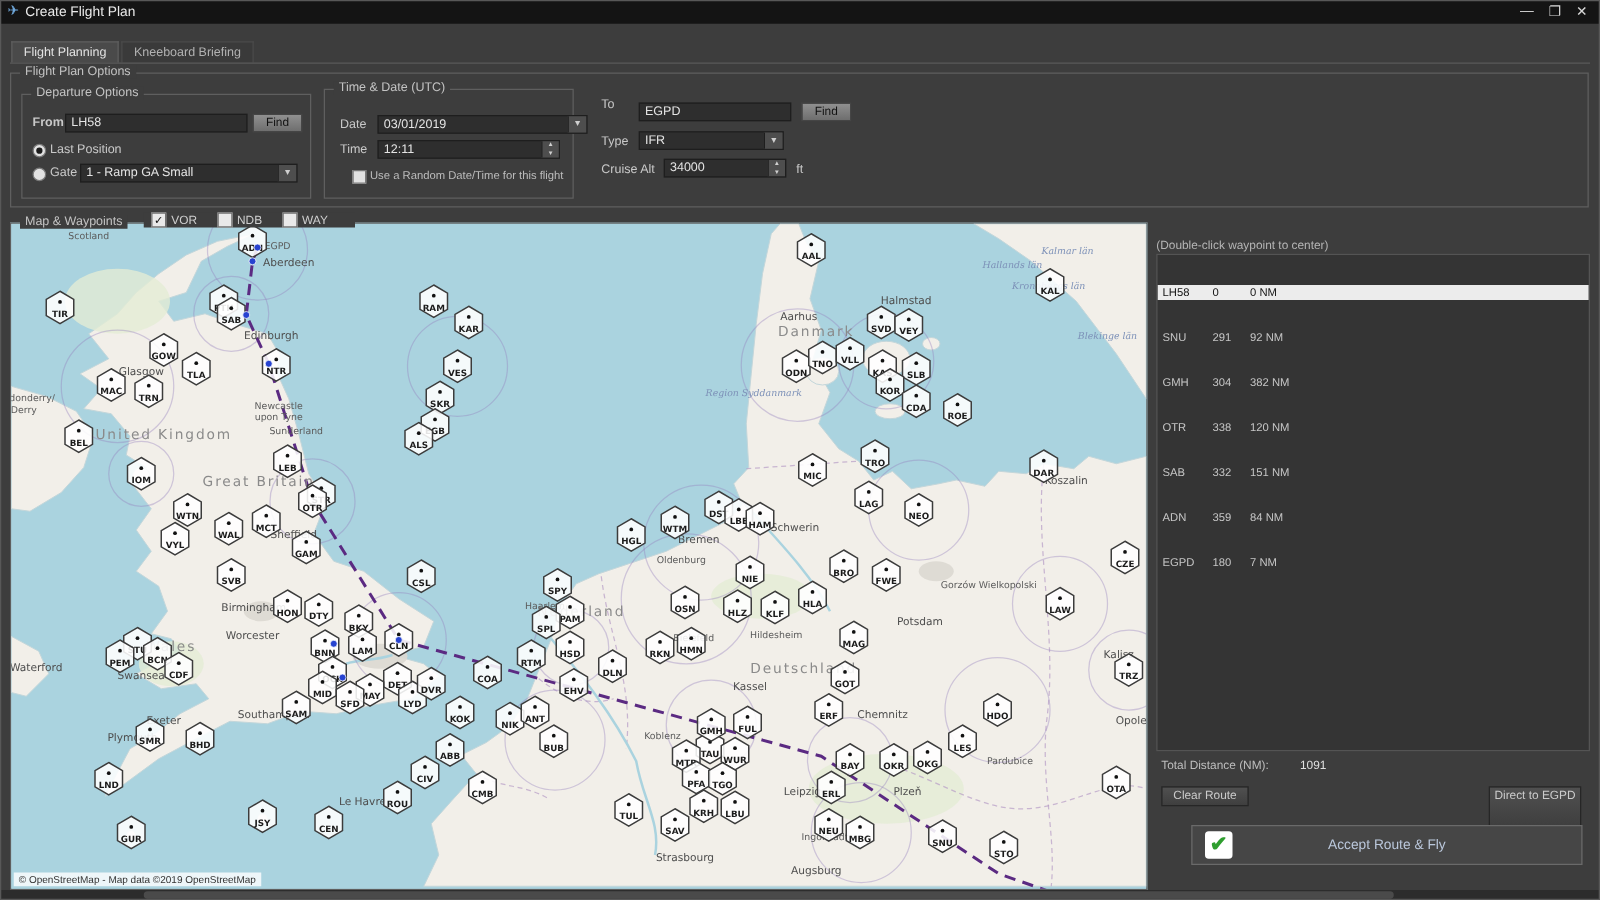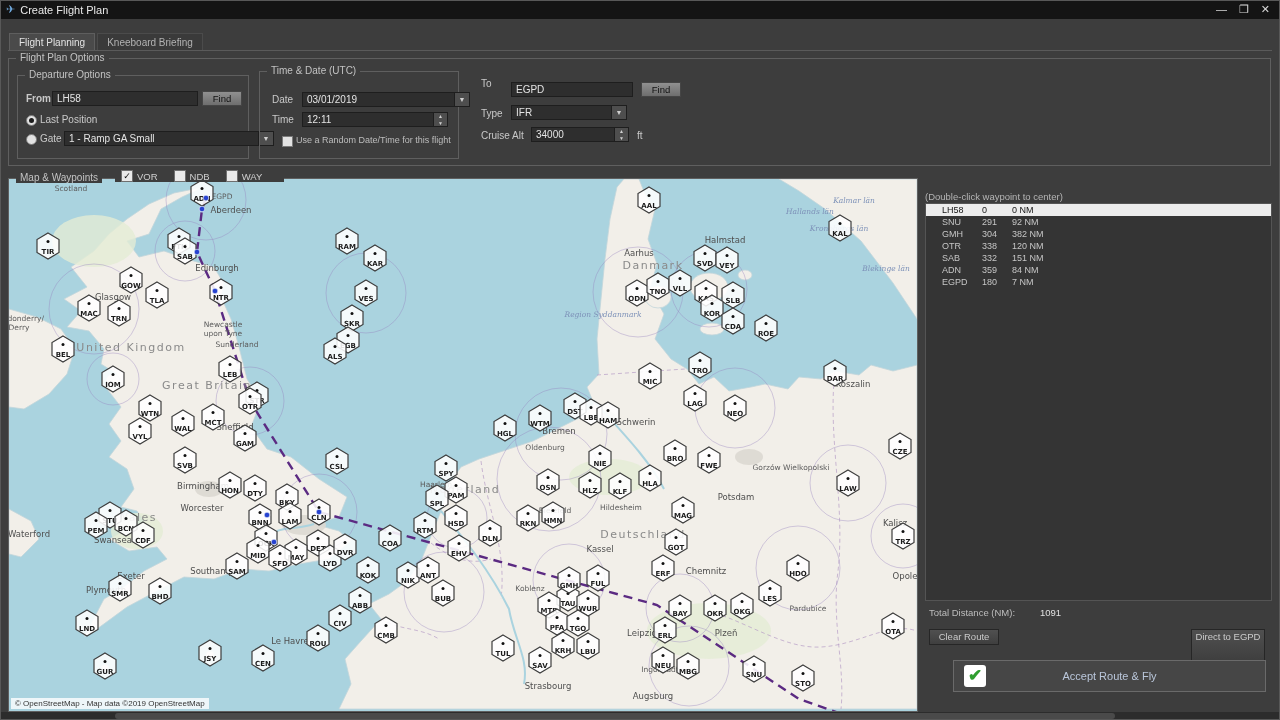--- a/index.html
+++ b/index.html
@@ -66,21 +66,21 @@
   .hex text{font-size:7px;font-weight:bold;fill:#1b1b1b;text-anchor:middle;font-family:"DejaVu Sans",sans-serif;}
   .city{fill:#4e4e4e;font-size:8.5px;text-anchor:middle;font-family:"DejaVu Sans",sans-serif;}
   .city.sm{font-size:7.5px;fill:#5c5c5c;}
   .city.big{font-size:11px;fill:#8a8a8a;letter-spacing:1.5px;}
   .region{fill:#7d91b8;font-size:7.5px;font-style:italic;text-anchor:middle;font-family:"DejaVu Serif",serif;}
   #map-attrib{position:absolute;left:2px;bottom:2px;background:rgba(255,255,255,0.8);color:#333;font-size:8px;padding:1px 4px;}
 
   
   #wp-hint{position:absolute;left:925px;top:191px;font-size:9.5px;color:#b5b5b5;}
   #wp-list{position:absolute;left:925px;top:203px;width:347px;height:398px;background:#343434;border:1px solid #545454;box-sizing:border-box;overflow:hidden;}
-  .wp-row{height:12px;line-height:12px;font-size:9px;color:#c6c6c6;padding-left:16px;white-space:nowrap;}
+  .wp-row{height:12px;line-height:12px;font-size:9px;color:#c6c6c6;padding-left:4px;white-space:nowrap;margin-top:24px;}
   .wp-row.selected{background:#ececec;color:#141414;}
   .wp-row .c1{display:inline-block;width:40px;}
   .wp-row .c2{display:inline-block;width:30px;}
   #total-label{position:absolute;left:929px;top:607px;font-size:9.5px;color:#bdbdbd;}
   #total-value{position:absolute;left:1040px;top:607px;font-size:9.5px;color:#e0e0e0;}
   #btn-clear{left:929px;top:629px;width:70px;height:16px;line-height:14px;}
   #btn-direct{left:1191px;top:629px;width:74px;height:32px;line-height:14px;}
   #btn-accept{left:953px;top:660px;width:313px;height:32px;background:#464646;border:1px solid #6a6a6a;color:#bac7db;font-size:11px;line-height:30px;}
   #accept-check{position:absolute;left:10px;top:4px;width:22px;height:22px;background:#fff;border-radius:3px;color:#2f9e2f;font-size:17px;font-weight:bold;line-height:22px;text-align:center;}
 
@@ -111,21 +111,21 @@
 
   <div class="groupbox" id="dep">
     <span class="legend">Departure Options</span>
     <span class="flabel" style="left:8px;top:17px;font-weight:bold;">From</span>
     <input class="tbox" style="left: 34px; top: 15px; width: 146px;" value="LH58">
     <div class="btn btn-light" style="left:184px;top:15px;width:40px;height:15px;line-height:13px;">Find</div>
     <span class="radio sel" style="left:8px;top:39px;"></span>
     <span class="flabel" style="left:22px;top:38px;">Last Position</span>
     <span class="radio" style="left:8px;top:58px;"></span>
     <span class="flabel" style="left:22px;top:57px;">Gate</span>
-    <div class="tbox combo" style="left:46px;top:55px;width:210px;">
+    <div class="tbox combo" style="left:46px;top:55px;width:174px;">
       <span class="val">1 - Ramp GA Small</span>
       <span class="dd">▼</span>
     </div>
   </div>
 
   <div class="groupbox" id="td">
     <span class="legend">Time &amp; Date (UTC)</span>
     <span class="flabel" style="left:12px;top:22px;">Date</span>
     <div class="tbox combo" style="left:42px;top:20px;width:168px;">
       <span class="val">03/01/2019</span>

